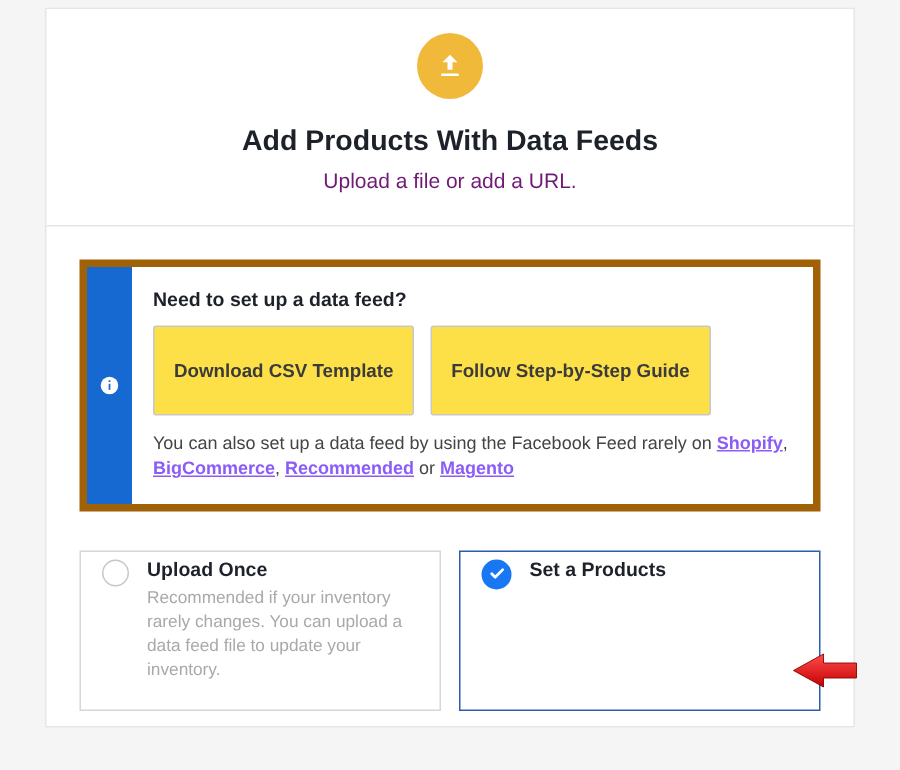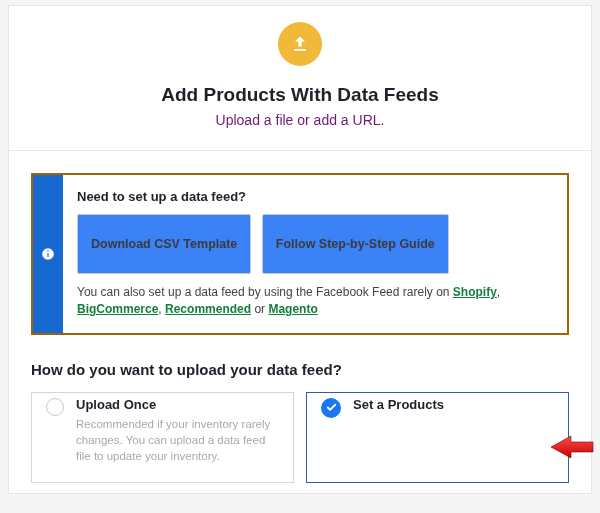--- a/index.html
+++ b/index.html
@@ -5,21 +5,21 @@
     * { box-sizing: border-box; margin: 0; padding: 0; }
     body {
       font-family: -apple-system, BlinkMacSystemFont, "Segoe UI", Helvetica, Arial, sans-serif;
       background: #f5f5f5;
       width: 600px;
       height: 513px;
       overflow: hidden;
     }
     .page {
       background: #fff;
-      width: 584px;
+      width: 540px;
       margin: 5px auto 0;
       border: 1px solid #e5e5e5;
       position: relative;
     }
     .header-area {
       text-align: center;
       padding: 16px 20px 22px;
     }
     .upload-badge {
       width: 44px;
@@ -42,21 +42,21 @@
       font-size: 14px;
       color: #701a75;
     }
     .divider {
       border: none;
       border-top: 1px solid #e6e6e6;
     }
     .content { padding: 22px 22px 10px; }
     .info-card {
       display: flex;
-      border: 2px solid #a16207;
+      border: 5px solid #a16207;
       margin-bottom: 26px;
     }
     .info-stripe {
       background: #1669d0;
       width: 30px;
       display: flex;
       align-items: center;
       justify-content: center;
       flex-shrink: 0;
     }
@@ -67,37 +67,37 @@
     }
     .info-title {
       font-size: 13px;
       font-weight: 700;
       color: #1d2129;
       margin-bottom: 10px;
     }
     .btn-row { margin-bottom: 10px; }
     .btn {
       display: inline-block;
-      background: #3b82f6;
+      background: #fde047;
       border: 1px solid #c8c8c8;
       color: #3b3b3b;
       font-size: 12.5px;
       font-weight: 600;
       padding: 22px 13px;
       margin-right: 6px;
       border-radius: 2px;
       cursor: pointer;
     }
     .info-desc {
       font-size: 12px;
       color: #444;
       line-height: 1.45;
     }
     .info-desc .brand {
-      color: #15803d;
+      color: #8b5cf6;
       font-weight: 700;
     }
     .question {
       font-size: 15px;
       font-weight: 700;
       color: #1d2129;
       margin-bottom: 14px;
     }
     .options {
       display: flex;
@@ -184,21 +184,20 @@
         <div class="btn-row">
           <button class="btn">Download CSV Template</button>
           <button class="btn">Follow Step-by-Step Guide</button>
         </div>
         <div class="info-desc">
           <span>You can also set up a data feed by using the Facebook Feed rarely on </span><a href="#" class="brand">Shopify</a><span>, </span><a href="#" class="brand">BigCommerce</a><span>, </span><a href="#" class="brand">Recommended</a><span> or </span><a href="#" class="brand">Magento</a>
         </div>
       </div>
     </div>
 
-    <div class="question">How do you want to upload your data feed?</div>
 
     <div class="options">
       <div class="option-card">
         <div class="radio-circle"></div>
         <div>
           <div class="option-title">Upload Once</div>
           <div class="option-desc">Recommended if your inventory rarely changes. You can upload a data feed file to update your inventory.</div>
         </div>
       </div>
       <div class="option-card selected">

